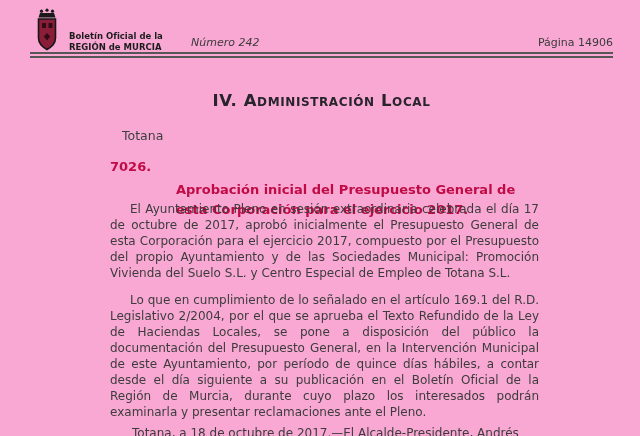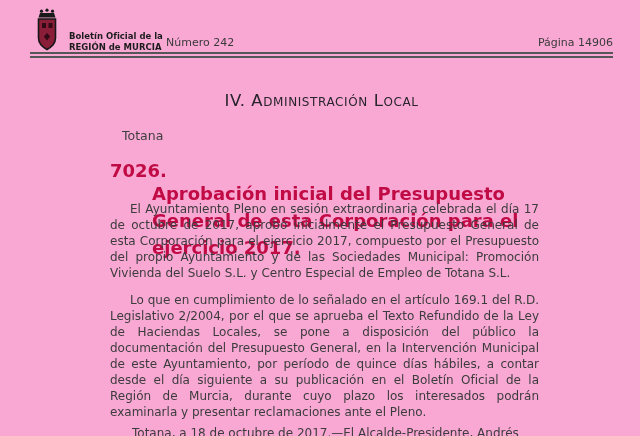--- a/index.html
+++ b/index.html
@@ -37,42 +37,42 @@
     padding-bottom: 3px;
     white-space: nowrap;
   }
   .mast-item {
     position: absolute;
     bottom: 3px;
     font-size: 11px;
     color: #3a3a3a;
     white-space: nowrap;
   }
-  .mast-issue { left: 136px; }
+  .mast-issue { left: 161px; font-style: italic; }
   .mast-date  { left: 285px; }
   .mast-page  { right: 0; }
   .rule {
     position: absolute;
     left: 30px;
     right: 27px;
     top: 52px;
     height: 2px;
     border-top: 2px solid #565656;
     border-bottom: 2px solid #565656;
   }
 
   
   .section-title {
     position: absolute;
     top: 80px;
     left: 30px;
     right: 27px;
     text-align: center;
     font-variant: small-caps;
-    font-weight: normal;
+    font-weight: bold;
     font-size: 16.5px;
     letter-spacing: 0.6px;
     color: #28242c;
   }
 
   
   .municipality {
     position: absolute;
     top: 128px;
     left: 110px;
@@ -80,23 +80,24 @@
     color: #3e3e3e;
     margin-left: 12px;
   }
   .announcement {
     position: absolute;
     top: 157px;
     left: 110px;
     width: 437px;
     display: flex;
     font-weight: bold;
-    font-size: 18px;
+    font-size: 13px;
     line-height: 1.5;
     color: #c00b45;
+    gap: 24px;
   }
   .announcement .ann-number { flex: none; width: 42px; }
   .announcement .ann-title  { flex: 1; padding-right: 14px; margin-top: 23px; }
 
   .body-text {
     position: absolute;
     top: 201px;
     left: 110px;
     width: 437px;
     font-size: 12px;

